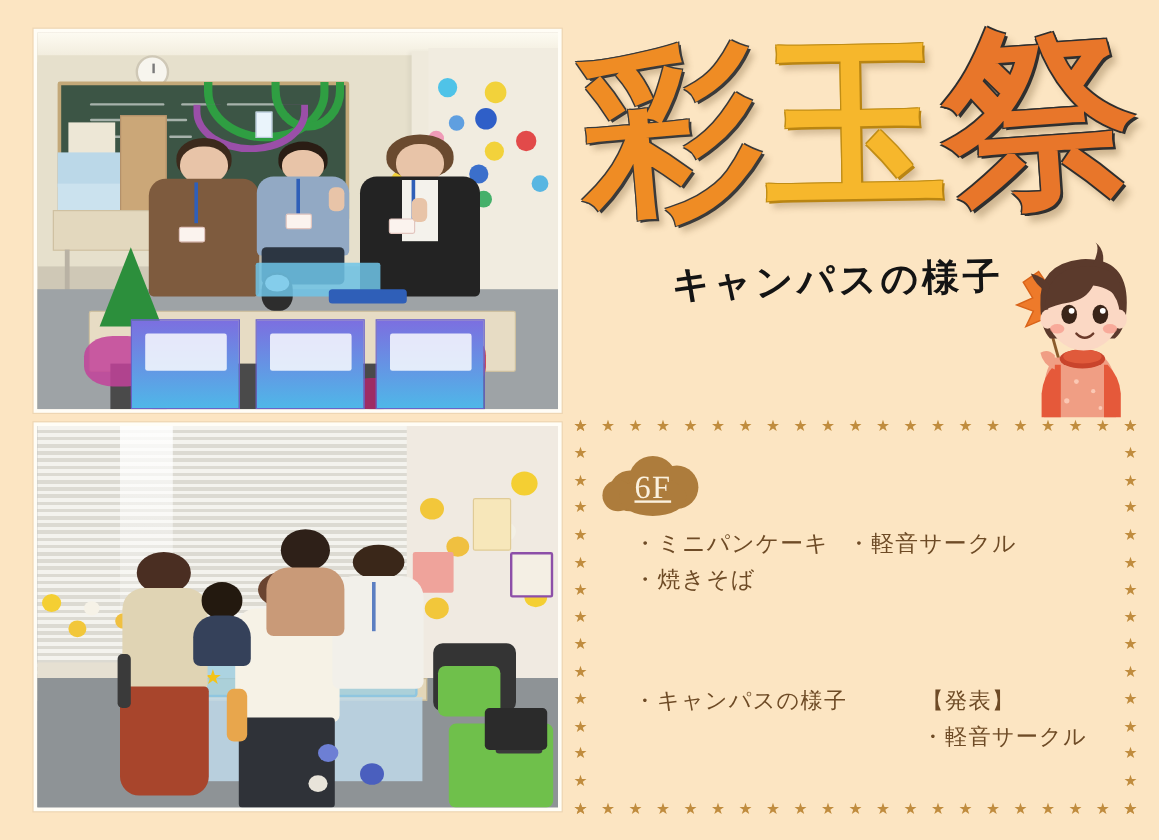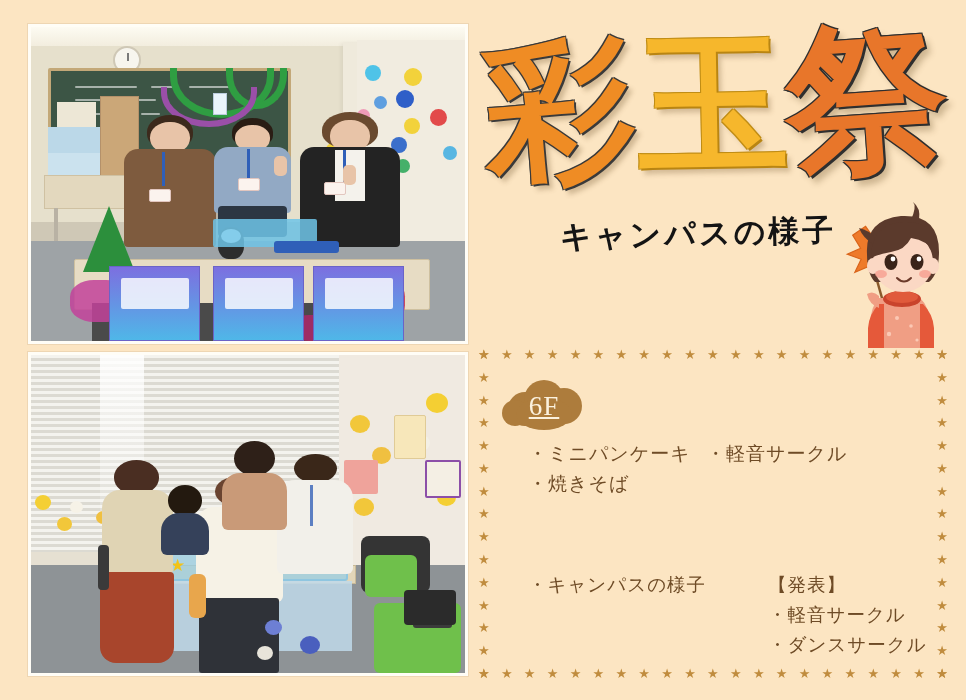--- a/index.html
+++ b/index.html
@@ -464,17 +464,16 @@
       <div>・軽音サークル</div>
     </div>
 
 
     <div class="list sm" style="left:50px;top:222px;">
       <div>・キャンパスの様子</div>
     </div>
     <div class="list sm" style="left:290px;top:222px;">
       <div>【発表】</div>
       <div>・軽音サークル</div>
-      <div>・ダンスサークル</div>
     </div>
 
   </div>
 </div>
 
 </body></html>

